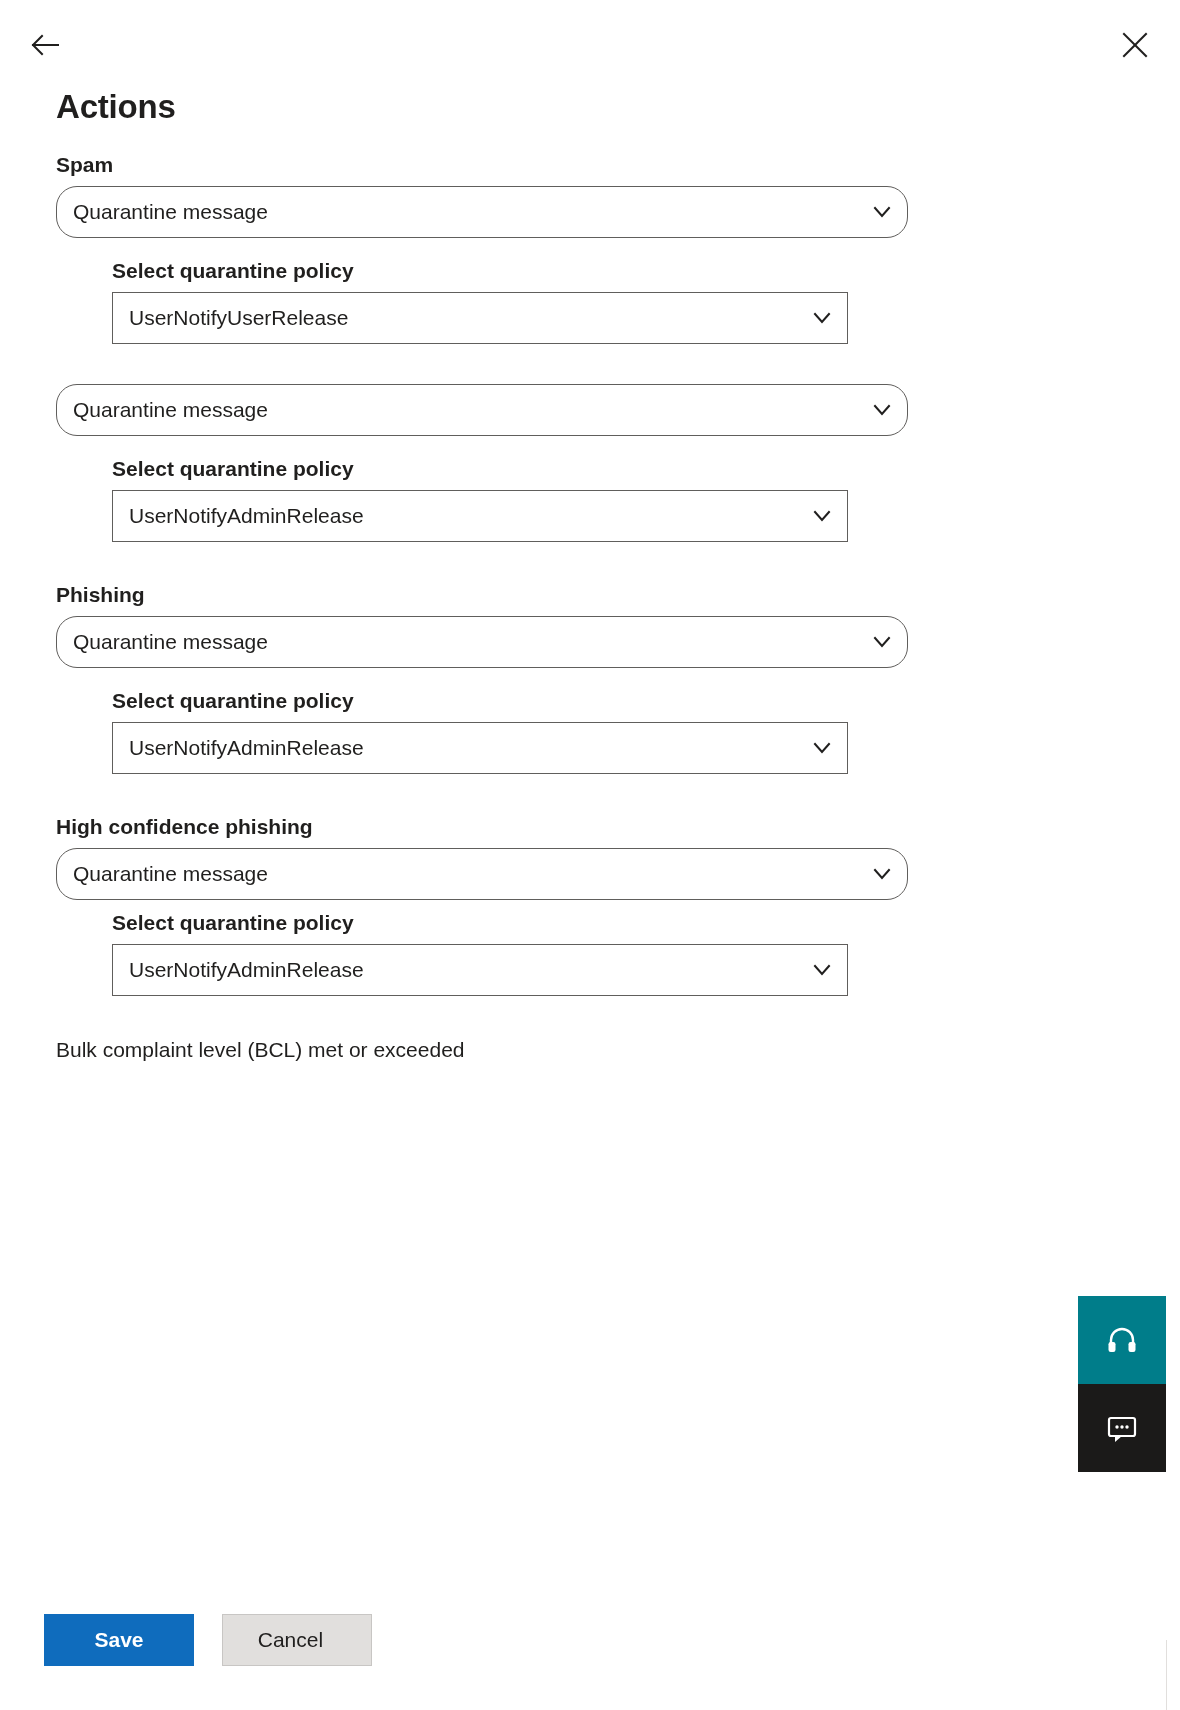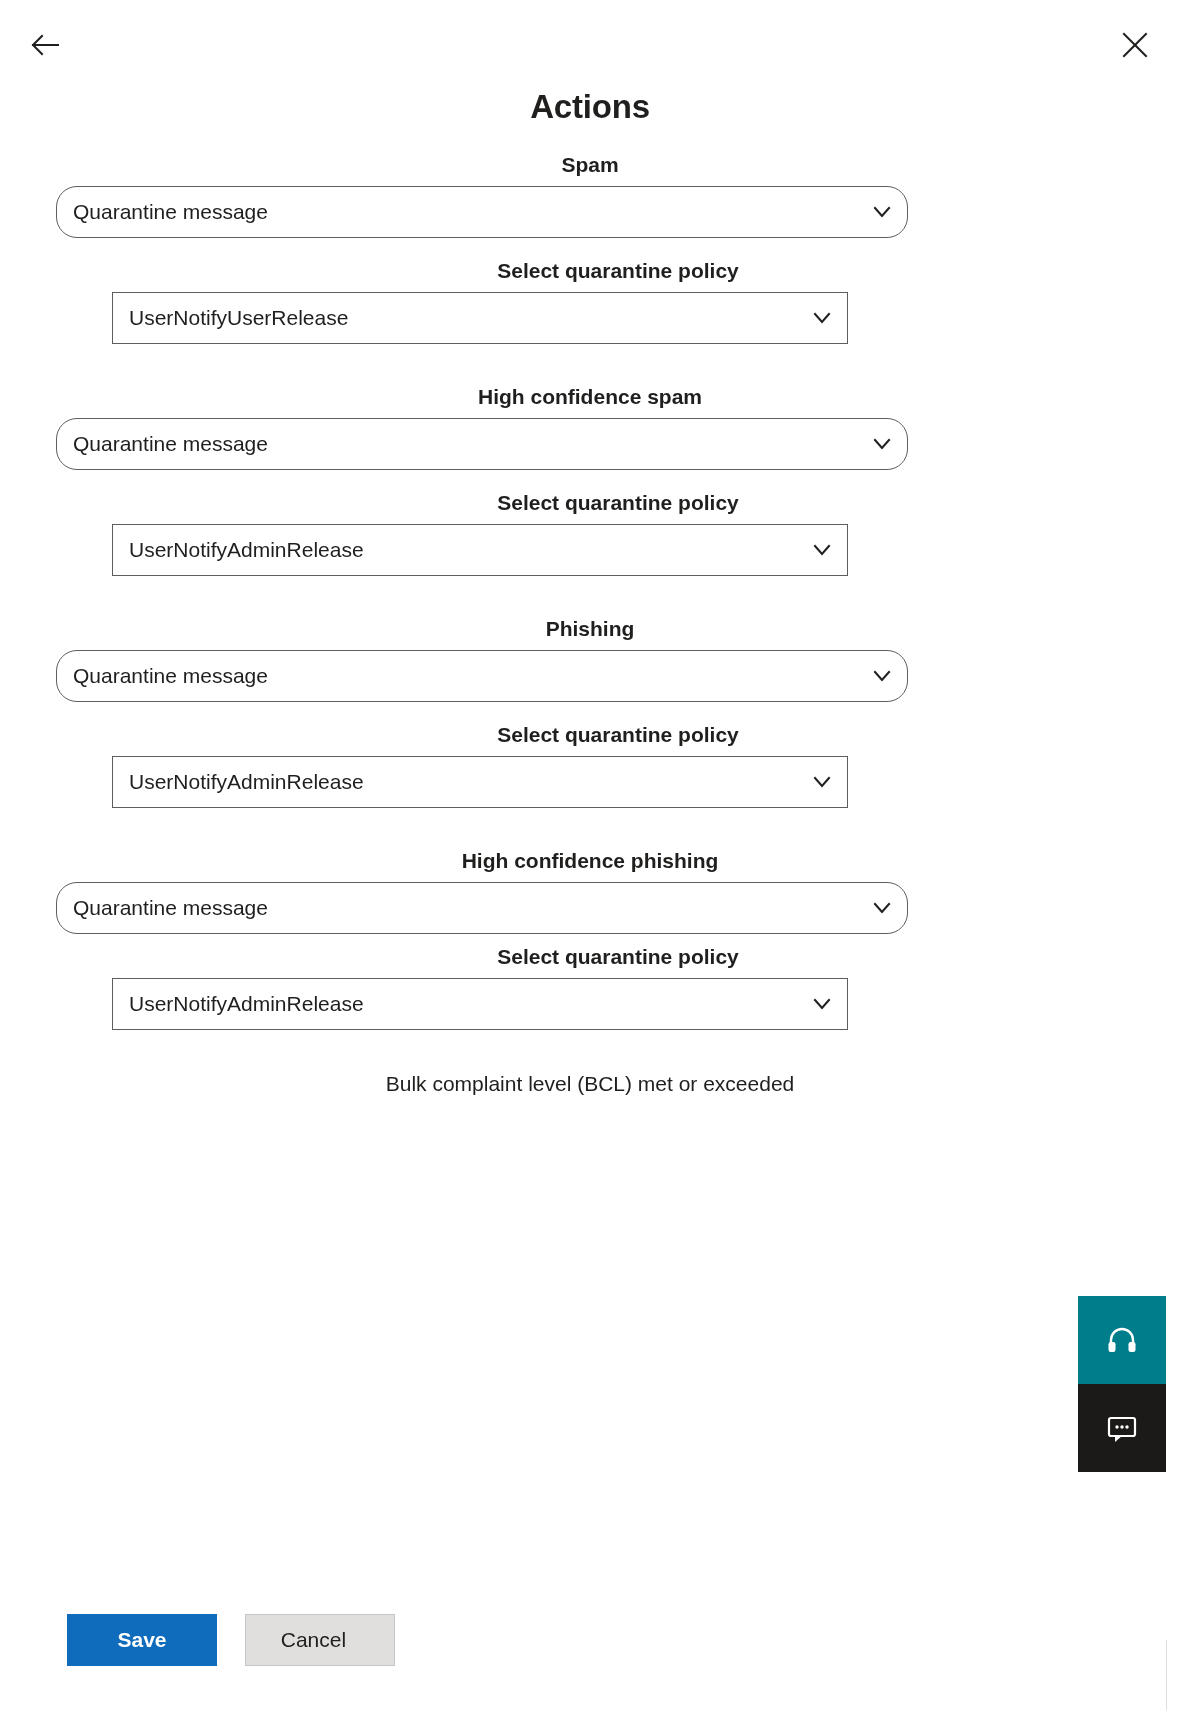--- a/index.html
+++ b/index.html
@@ -53,21 +53,20 @@
 
   
   .content {
     position: absolute;
     top: 88px;
     left: 0;
     right: 0;
     bottom: 114px;
     overflow: hidden;
     padding: 0 56px;
-    text-align: center;
   }
   h1.page-title {
     font-size: 33px;
     line-height: 38px;
     font-weight: bold;
     margin: 0 0 26px 0;
     letter-spacing: -0.2px;
   }
   .field-label {
     font-size: 21px;
@@ -146,21 +145,20 @@
     padding: 18px 44px;
   }
   .btn {
     height: 52px;
     min-width: 150px;
     font-size: 21px;
     font-family: "Liberation Sans", sans-serif;
     border: 1px solid transparent;
     cursor: pointer;
     padding: 0 22px;
-    margin-left: 23px;
   }
   .btn-primary {
     background: #0f6cbd;
     color: #ffffff;
     font-weight: bold;
   }
   .btn-secondary {
     background: #e1dfdd;
     color: #201f1e;
     margin-left: 24px;
@@ -214,21 +212,20 @@
         <div class="combo">
           <span>UserNotifyUserRelease</span>
           <svg class="chev" viewBox="0 0 22 22">
             <path class="icon-stroke" d="M4 7 L11 15 L18 7"></path>
           </svg>
         </div>
       </div>
     </div>
 
     <div class="group">
-      <div class="field-label">High confidence spam</div>
       <div class="combo top-combo">
         <span>Quarantine message</span>
         <svg class="chev" viewBox="0 0 22 22">
           <path class="icon-stroke" d="M4 7 L11 15 L18 7"></path>
         </svg>
       </div>
       <div class="indent">
         <div class="sub-label">Select quarantine policy</div>
         <div class="combo">
           <span>UserNotifyAdminRelease</span>

